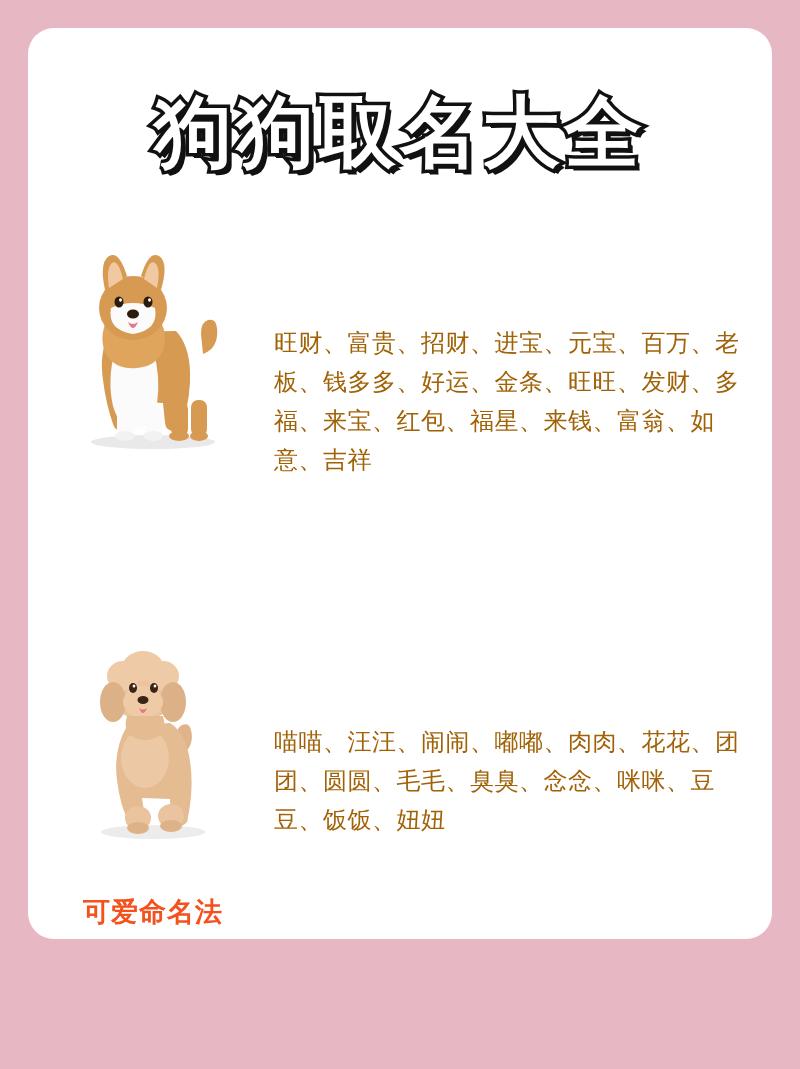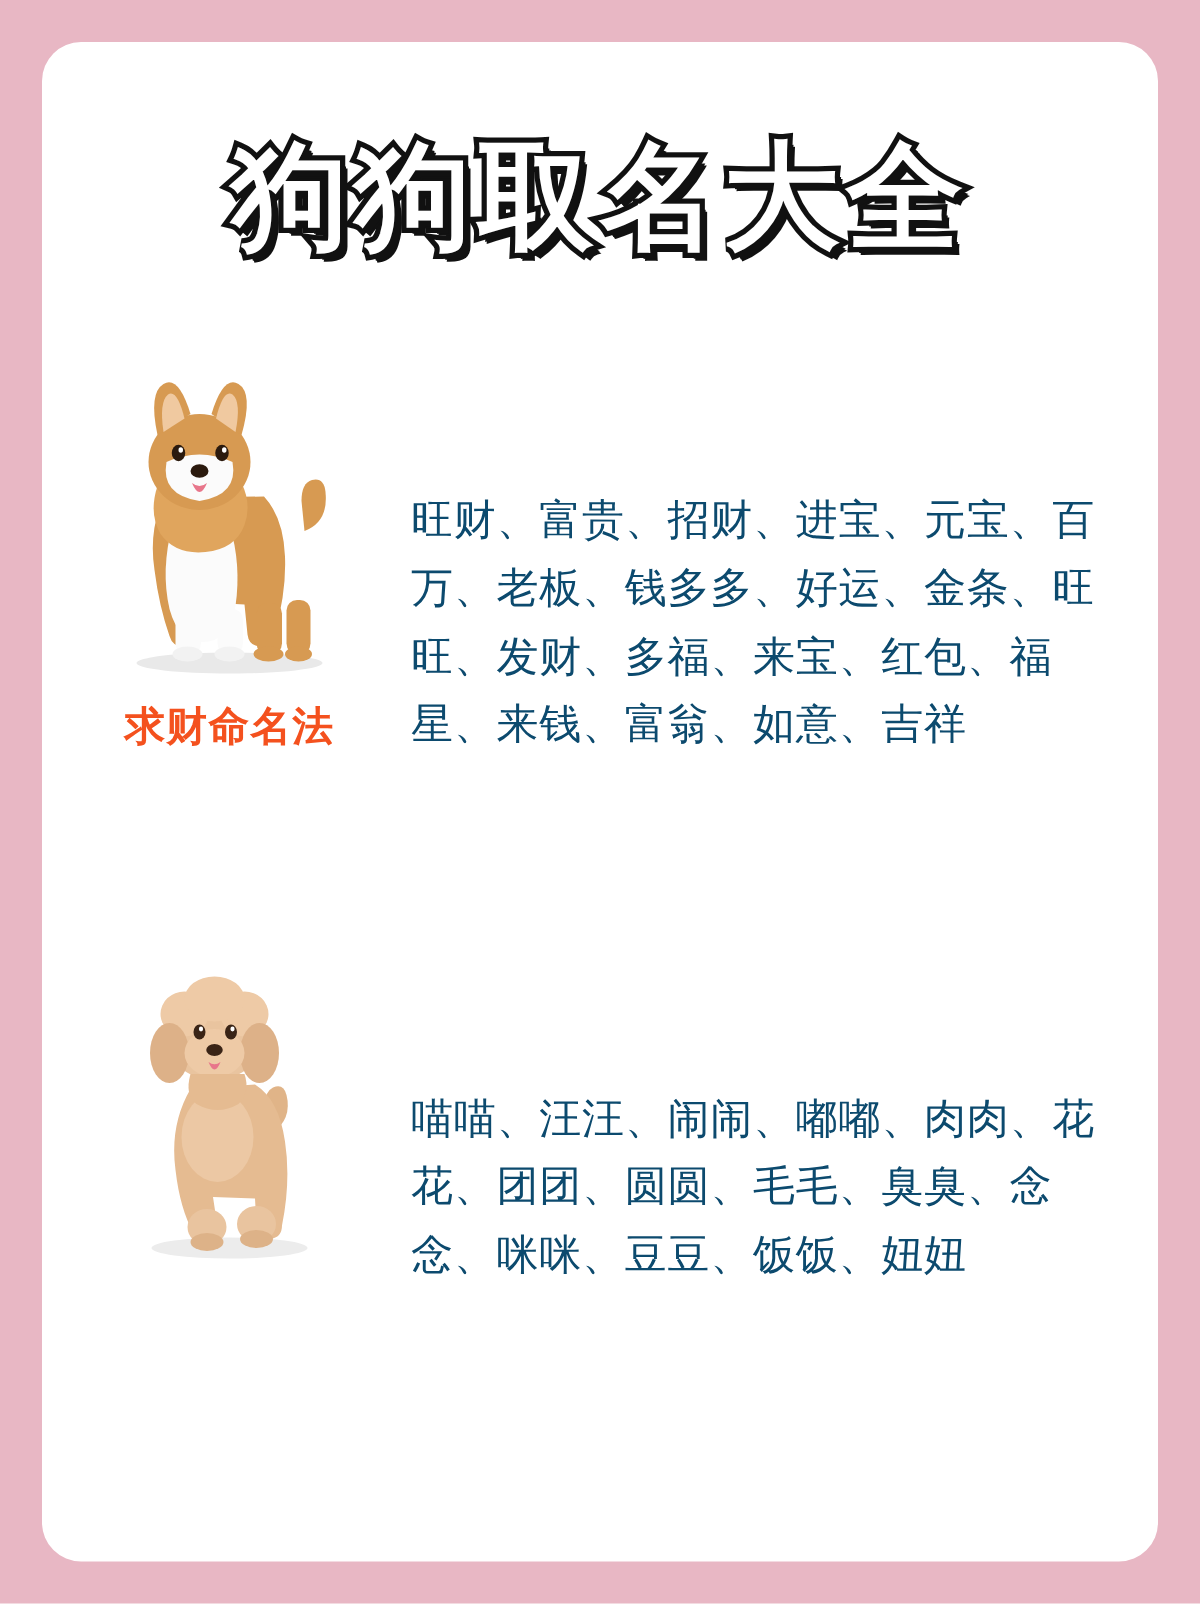--- a/index.html
+++ b/index.html
@@ -11,21 +11,21 @@
     height: 1069px;
     background: #e8b7c4;
     font-family: "Liberation Sans", sans-serif;
     overflow: hidden;
   }
   .poster {
     position: absolute;
     left: 28px;
     top: 28px;
     width: 744px;
-    height: 1013px;
+    height: 911px;
     background: #ffffff;
     border-radius: 26px;
     box-sizing: border-box;
     overflow: hidden;
   }
   .title-wrap {
     position: absolute;
     left: 0;
     top: 62px;
     width: 744px;
@@ -73,23 +73,23 @@
     font-weight: bold;
     color: #f4511e;
     letter-spacing: 1px;
   }
   .names {
     position: absolute;
     left: 246px;
     top: 78px;
     width: 468px;
     font-family: "DejaVu Sans", sans-serif;
-    font-size: 28px;
+    font-size: 24px;
     line-height: 1.62;
-    color: #0c4a6e;
+    color: #a16207;
     letter-spacing: 0.5px;
   }
   .names-2 { top: 72px; margin-top: 15px; }
   .label-2 { margin-top: 48px; }
 
   
   .corgi { position: absolute; left: 0; top: 0; width: 200px; height: 210px; }
   .poodle { position: absolute; left: 0; top: 0; width: 200px; height: 210px; }
   svg { display: block; }
 </style>
@@ -139,21 +139,20 @@
           <ellipse cx="66" cy="56" rx="4.5" ry="5.5" fill="#2b1a0e"></ellipse>
           <ellipse cx="95" cy="56" rx="4.5" ry="5.5" fill="#2b1a0e"></ellipse>
           <ellipse cx="67.5" cy="54" rx="1.5" ry="1.8" fill="#ffffff"></ellipse>
           <ellipse cx="96.5" cy="54" rx="1.5" ry="1.8" fill="#ffffff"></ellipse>
 
           <ellipse cx="80" cy="68" rx="6" ry="4.5" fill="#2b1a0e"></ellipse>
 
           <path d="M75 76 q5 12 10 0 q-5 4 -10 0 z" fill="#e8768b"></path>
         </svg>
       </div>
-      <div class="label">求财命名法</div>
     </div>
     <div class="names">旺财、富贵、招财、进宝、元宝、百万、老板、钱多多、好运、金条、旺旺、发财、多福、来宝、红包、福星、来钱、富翁、如意、吉祥</div>
   </div>
 
   <div class="section section-2">
     <div class="photo-col">
       <div class="photo">
         <svg class="poodle" viewBox="0 0 200 210" xmlns="http://www.w3.org/2000/svg">
           <ellipse cx="100" cy="196" rx="52" ry="7" fill="#ececec"></ellipse>
 
@@ -183,17 +182,18 @@
           <ellipse cx="81" cy="50" rx="1.4" ry="1.6" fill="#ffffff"></ellipse>
           <ellipse cx="102" cy="50" rx="1.4" ry="1.6" fill="#ffffff"></ellipse>
 
           <ellipse cx="90" cy="64" rx="5.5" ry="4" fill="#3a2416"></ellipse>
 
           <path d="M86 72 q4 10 8 0 q-4 3 -8 0 z" fill="#e8768b"></path>
 
           <path d="M74 80 q-4 14 4 20 q14 8 28 0 q8 -8 4 -20 z" fill="#e5bb91"></path>
         </svg>
       </div>
+      <div class="label label-2">可爱命名法</div>
     </div>
     <div class="names names-2">喵喵、汪汪、闹闹、嘟嘟、肉肉、花花、团团、圆圆、毛毛、臭臭、念念、咪咪、豆豆、饭饭、妞妞</div>
   </div>
 
 </div>
 
 </body></html>

